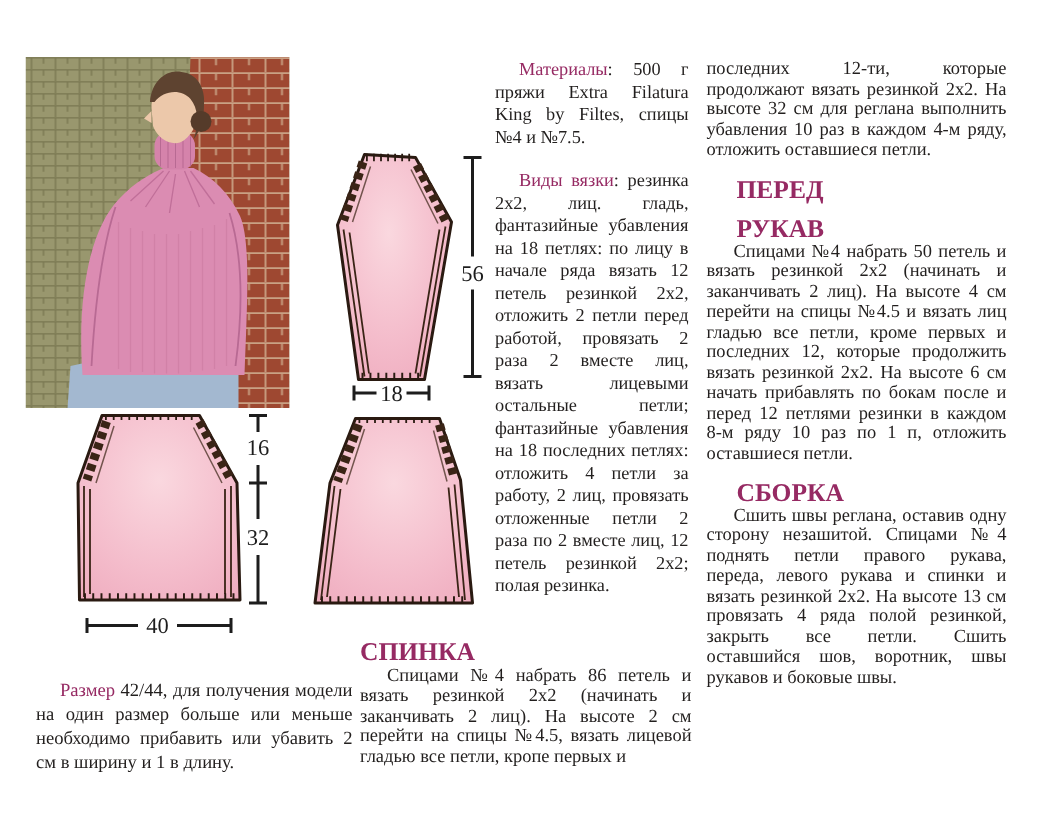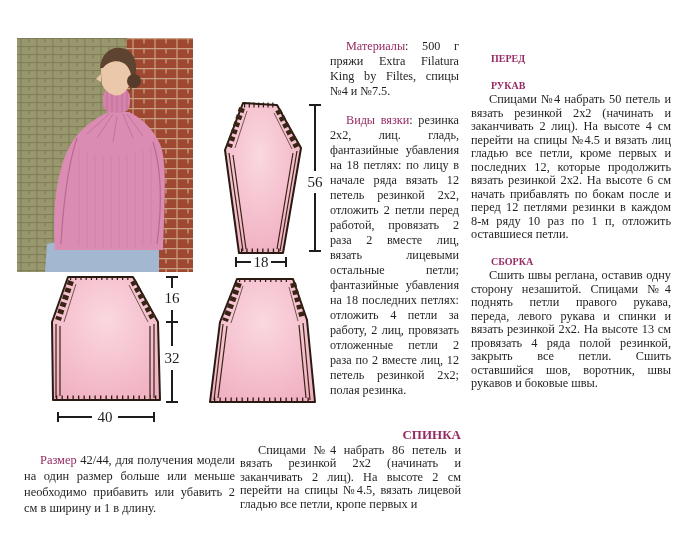--- a/index.html
+++ b/index.html
@@ -8,26 +8,26 @@
   .page{position:relative;width:699px;height:549px;background:#ffffff;overflow:hidden;
         font-family:"Liberation Serif",serif;color:var(--ink);}
   svg text{font-family:"Liberation Serif",serif;}
   .photo{position:absolute;left:17px;top:38px;width:176px;height:234px;}
   .sleeve-svg{position:absolute;left:198px;top:85px;width:135px;height:198px;}
   .bodies-svg{position:absolute;left:26px;top:266px;width:312px;height:200px;}
   .lead{font-weight:normal;color:var(--hd);}
   .col-mid{position:absolute;left:330px;top:39px;width:129px;font-size:12.2px;line-height:15px;text-align:justify;}
   .col-mid p{margin:0 0 14px;text-indent:16px;}
   .spinka{position:absolute;left:240px;top:428px;width:221px;font-size:12.3px;line-height:13.6px;text-align:justify;}
-  .spinka h3{margin:0 0 2px;text-align:right;font-size:13px;color:var(--hd);font-weight:bold;}
+  .spinka h3{margin:0 0 2px;text-align:left;font-size:17px;color:var(--hd);font-weight:bold;}
   .spinka p{margin:0;text-indent:18px;}
   .col-right{position:absolute;left:471px;top:39px;width:200px;font-size:12.3px;line-height:13.5px;text-align:justify;}
   .col-right p{margin:0;text-indent:18px;}
   .col-right p.cont{text-indent:0;}
-  .col-right h3{font-size:10px;color:var(--hd);font-weight:bold;margin:13px 0 1px;text-indent:20px;text-align:left;}
+  .col-right h3{font-size:17px;color:var(--hd);font-weight:bold;margin:13px 0 1px;text-indent:20px;text-align:left;}
   .col-right p.noj{text-align:left;text-indent:20px;}
   .razmer{position:absolute;left:24px;top:452px;width:211px;font-size:12.4px;line-height:16px;text-align:justify;}
   .razmer p{margin:0;text-indent:16px;}
 </style>
 </head>
 <body>
 
 <div class="page">
 
   <svg class="photo" viewBox="0 0 176 234" aria-hidden="true">
@@ -119,20 +119,21 @@
     <p><span class="lead">Материалы</span><span>: 500 г пряжи Extra Filatura King by Filtes, спицы №4 и №7.5.</span></p>
     <p><span class="lead">Виды вязки</span><span>: резинка 2х2, лиц. гладь, фантазийные убавления на 18 петлях: по лицу в начале ряда вязать 12 петель резинкой 2х2, отложить 2 петли перед работой, провязать 2 раза 2 вместе лиц, вязать лицевыми остальные петли; фантазийные убавления на 18 последних петлях: отложить 4 петли за работу, 2 лиц, провязать отложенные петли 2 раза по 2 вместе лиц, 12 петель резинкой 2х2; полая резинка.</span></p>
   </div>
 
   <div class="spinka">
     <h3>СПИНКА</h3>
     <p>Спицами №4 набрать 86 петель и вязать резинкой 2х2 (начинать и заканчивать 2 лиц). На высоте 2 см перейти на спицы №4.5, вязать лицевой гладью все петли, кропе первых и</p>
   </div>
 
   <div class="col-right">
+    <p class="cont">последних 12-ти, которые продолжают вязать резинкой 2х2. На высоте 32 см для реглана выполнить убавления 10 раз в каждом 4-м ряду, отложить оставшиеся петли.</p>
     <h3>ПЕРЕД</h3>
     <h3>РУКАВ</h3>
     <p>Спицами №4 набрать 50 петель и вязать резинкой 2х2 (начинать и заканчивать 2 лиц). На высоте 4 см перейти на спицы №4.5 и вязать лиц гладью все петли, кроме первых и последних 12, которые продолжить вязать резинкой 2х2. На высоте 6 см начать прибавлять по бокам после и перед 12 петлями резинки в каждом 8-м ряду 10 раз по 1 п, отложить оставшиеся петли.</p>
     <h3>СБОРКА</h3>
     <p>Сшить швы реглана, оставив одну сторону незашитой. Спицами №4 поднять петли правого рукава, переда, левого рукава и спинки и вязать резинкой 2х2. На высоте 13 см провязать 4 ряда полой резинкой, закрыть все петли. Сшить оставшийся шов, воротник, швы рукавов и боковые швы.</p>
   </div>
 
   <div class="razmer">
     <p><span class="lead">Размер</span><span> 42/44, для получения модели на один размер больше или меньше необходимо прибавить или убавить 2 см в ширину и 1 в длину.</span></p>
   </div>

